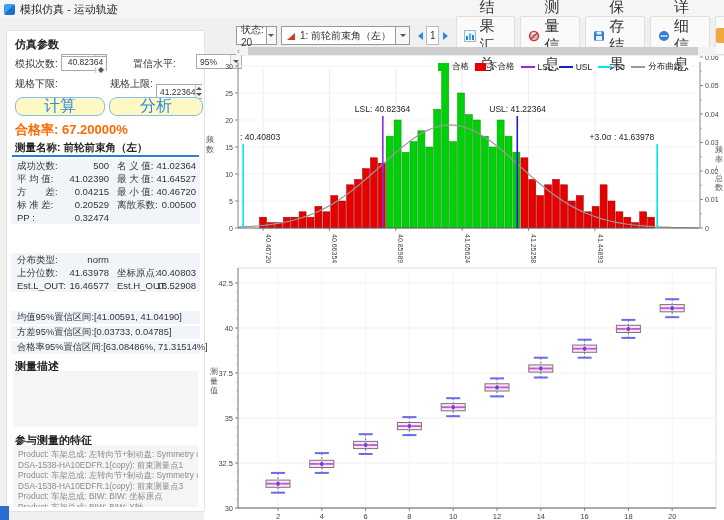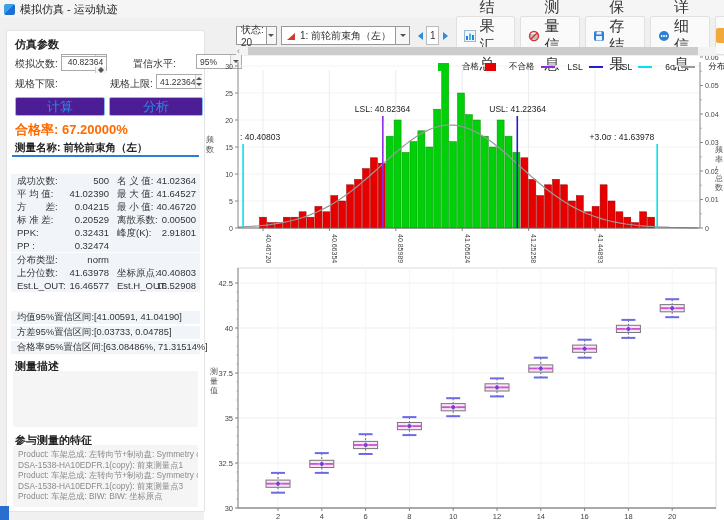--- a/index.html
+++ b/index.html
@@ -13,22 +13,22 @@
   
   .left-panel{position:absolute;left:6px;top:30px;width:197px;height:480px;background:#fff;
               border:1px solid #e3e3e3;border-radius:2px;}
   .lp{position:absolute;font-size:10px;color:#333;white-space:nowrap;}
   .sec-title{font-weight:bold;font-size:11px;color:#222;}
   .spinbox,.combo-sm{position:absolute;height:15px;border:1px solid #a9a9a9;background:#fff;
      font-size:8.5px;display:flex;align-items:center;padding-left:3px;box-sizing:border-box;}
   .spin-ud{margin-left:auto;width:10px;height:100%;border-left:1px solid #ccc;display:flex;flex-direction:column;align-items:center;justify-content:space-evenly;background:#f4f4f4;}
   .tri-up{width:0;height:0;border-left:3px solid transparent;border-right:3px solid transparent;border-bottom:3px solid #555;}
   .tri-dn{width:0;height:0;border-left:3px solid transparent;border-right:3px solid transparent;border-top:3px solid #555;}
-  .btn-blue{position:absolute;height:17px;border:1px solid #85bdef;background:#4c1d95;color:#2f8ae0;
-     font-size:13px;display:flex;align-items:center;justify-content:center;border-radius:2px;}
+  .btn-blue{position:absolute;height:17px;border:1px solid #85bdef;background:#fef9c3;color:#2f8ae0;
+     font-size:16px;display:flex;align-items:center;justify-content:center;border-radius:8px;}
   .passrate{position:absolute;font-size:13px;font-weight:bold;color:#ff6a00;}
   .mname{position:absolute;font-size:10.5px;font-weight:bold;color:#222;}
   .bluebar{position:absolute;height:2px;background:#2b7fd4;}
   .statbox{position:absolute;background:#f1f5fa;font-size:9.5px;}
   .srow{position:relative;height:13px;}
   .srow span{position:absolute;top:1px;}
   .srow .l1{left:6px;} .srow .v1{left:50px;width:48px;text-align:right;}
   .srow .l2{left:106px;} .srow .v2{right:4px;}
   .ciline{height:13px;background:#f1f5fa;font-size:9.3px;padding-left:6px;line-height:13px;margin-bottom:2px;white-space:nowrap;}
   .graybox{position:absolute;background:#f5f5f5;border-radius:2px;}
@@ -42,21 +42,21 @@
   .chev-l{width:0;height:0;border-top:4px solid transparent;border-bottom:4px solid transparent;border-right:5px solid #2f8ae0;}
   .chev-r{width:0;height:0;border-top:4px solid transparent;border-bottom:4px solid transparent;border-left:5px solid #2f8ae0;}
   .page-box{width:16px;height:17px;border:1px solid #bbb;background:#fff;font-size:10px;display:flex;align-items:center;justify-content:center;margin:0 1px;}
   .tb-btn{height:21px;display:flex;align-items:center;gap:4px;font-size:15px;color:#333;
           padding:8px 7px;background:#fafafa;border:1px solid #e0e0e0;border-radius:2px;margin-left:5px;cursor:pointer;}
   .hscroll{position:absolute;left:236px;top:47px;width:480px;height:8px;background:#f3f3f3;}
   .hthumb{position:absolute;left:12px;top:0;width:450px;height:8px;background:#cdcdcd;}
   .harrow{position:absolute;top:-1px;font-size:9px;color:#888;}
   
   .legend{position:absolute;left:438px;top:61px;width:270px;display:flex;align-items:center;gap:6px;font-size:8.5px;color:#222;}
-  .lg-item{display:flex;align-items:center;gap:13px;white-space:nowrap;}
+  .lg-item{display:flex;align-items:center;gap:3px;white-space:nowrap;}
   .lg-box{width:11px;height:8px;display:inline-block;}
   .lg-line{width:14px;height:2px;display:inline-block;}
   .chip{position:absolute;}
 </style>
 </head>
 <body>
 
 <div class="titlebar">
   <span class="app-icon"></span>
   <span class="win-title">模拟仿真 - 运动轨迹</span>
@@ -85,42 +85,42 @@
 
   <div class="lp" style="left:8px;top:46px;">规格下限:</div>
   <div class="spinbox" style="left:54px;top:25px;width:46px;flex-direction:column;">
     <span>40.82364</span>
     <span class="spin-ud">
         <span class="tri-up"></span>
         <span class="tri-dn"></span>
       </span>
   </div>
   <div class="lp" style="left:103px;top:46px;">规格上限:</div>
-  <div class="spinbox" style="left:149px;top:43px;width:46px;">
+  <div class="spinbox" style="left:149px;top:53px;width:46px;">
     <span>41.22364</span>
     <span class="spin-ud">
         <span class="tri-up"></span>
         <span class="tri-dn"></span>
       </span>
   </div>
 
   <div class="btn-blue" style="left:8px;top:66px;width:88px;">计算</div>
   <div class="btn-blue" style="left:102px;top:66px;width:92px;">分析</div>
 
   <div class="passrate" style="left:8px;top:90px;">
     <span>合格率:</span>
     <span>67.20000%</span>
   </div>
   <div class="mname" style="left:8px;top:110px;">
     <span>测量名称:</span>
     <span>前轮前束角（左）</span>
   </div>
   <div class="bluebar" style="left:5px;top:124px;width:187px;"></div>
 
-  <div class="statbox" id="stats-grid" style="left:4px;top:128px;width:189px;margin-top:15px;">
+  <div class="statbox" id="stats-grid" style="left:4px;top:128px;width:189px;">
       <div class="srow">
         <span class="l1">成功次数:</span>
         <span class="v1">500</span>
         <span class="l2">名 义 值:</span>
         <span class="v2">41.02364</span>
       </div>
       <div class="srow">
         <span class="l1">平 均 值:</span>
         <span class="v1">41.02390</span>
         <span class="l2">最 大 值:</span>
@@ -130,26 +130,20 @@
         <span class="l1">方　　差:</span>
         <span class="v1">0.04215</span>
         <span class="l2">最 小 值:</span>
         <span class="v2">40.46720</span>
       </div>
       <div class="srow">
         <span class="l1">标 准 差:</span>
         <span class="v1">0.20529</span>
         <span class="l2">离散系数:</span>
         <span class="v2">0.00500</span>
-      </div>
-      <div class="srow">
-        <span class="l1">PPK:</span>
-        <span class="v1">0.32431</span>
-        <span class="l2">峰度(K):</span>
-        <span class="v2">2.91801</span>
       </div>
       <div class="srow">
         <span class="l1">PP :</span>
         <span class="v1">0.32474</span>
       </div>
     </div>
   <div class="statbox" id="dist-grid" style="left:4px;top:222px;width:189px;">
       <div class="srow">
         <span class="l1">分布类型:</span>
         <span class="v1">norm</span>
@@ -177,20 +171,21 @@
   <div class="graybox" style="left:6px;top:340px;width:185px;height:56px;"></div>
 
   <div class="lp sec-title" style="left:8px;top:402px;font-family:Liberation Mono, monospace;">参与测量的特征</div>
   <div class="graybox" id="feature-box" style="left:6px;top:414px;width:185px;height:62px;overflow:hidden;">
       <div class="feat">
         <div>Product: 车架总成: 左转向节+制动盘: Symmetry of</div>
         <div>DSA-1538-HA10EDFR.1(copy): 前束测量点1</div>
         <div>Product: 车架总成: 左转向节+制动盘: Symmetry of</div>
         <div>DSA-1538-HA10EDFR.1(copy): 前束测量点3</div>
         <div>Product: 车架总成: BIW: BIW: 坐标原点</div>
+        <div>Product: 车架总成: BIW: BIW: X轴</div>
       </div>
     </div>
 </div>
 
 <div class="toolbar">
   <div class="combo" style="width:57px;padding-left:4px;">
     <span>状态: 20</span>
     <span class="dd-btn">
         <span class="tri-dn"></span>
       </span>

